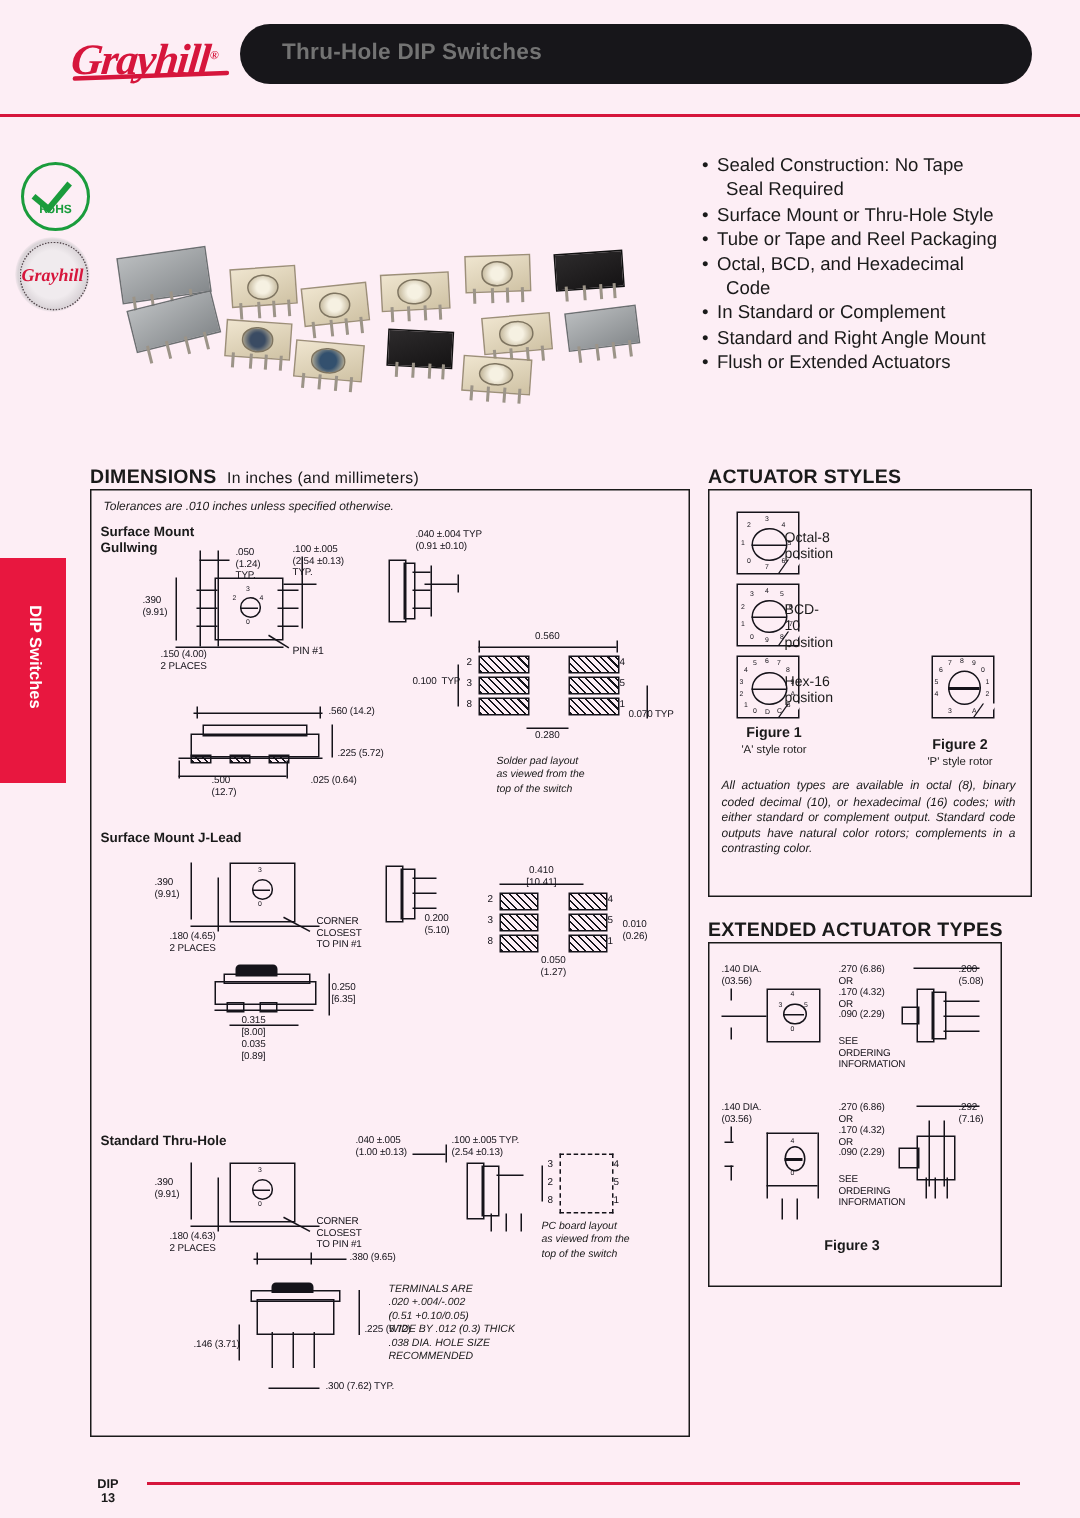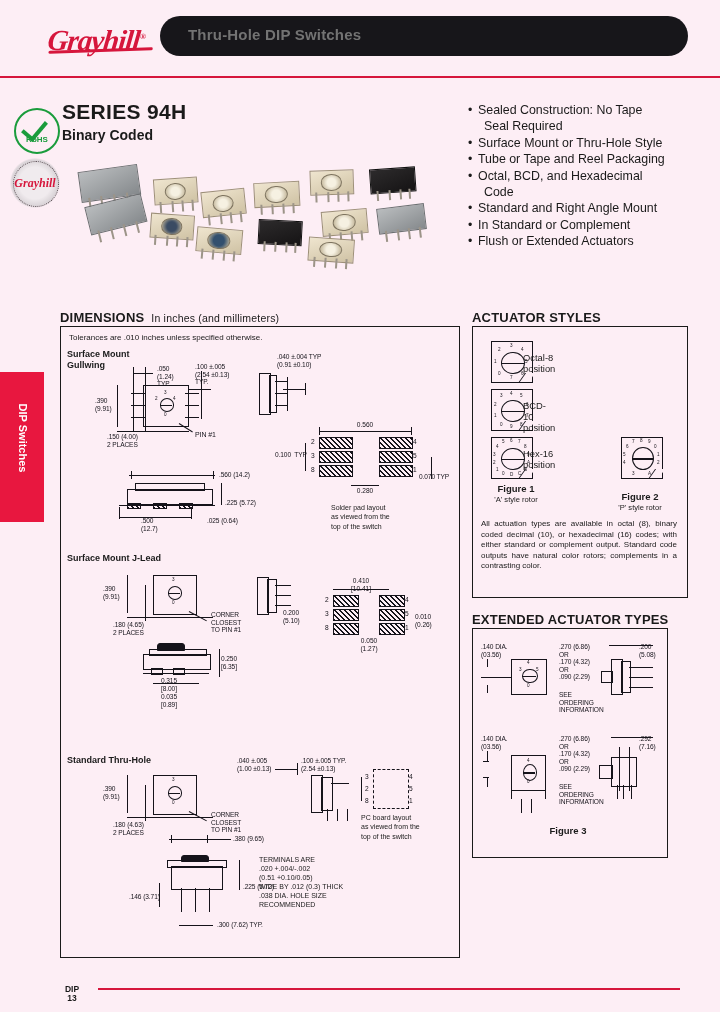--- a/index.html
+++ b/index.html
@@ -82,21 +82,21 @@
 
   
   .box{position:absolute;border:1.4px solid #1a1a1a;background:#fdeef5;}
 
   
   .dim{position:absolute;font-size:6.6px;line-height:7.6px;letter-spacing:-.1px;
        white-space:pre;color:#15131a;}
   .dimc{position:absolute;font-size:6.6px;line-height:7.6px;text-align:center;color:#15131a;}
   .lbl{position:absolute;font-size:9px;font-weight:bold;}
   .lbl2{position:absolute;font-size:8px;font-weight:bold;text-align:center;}
-  .note{position:absolute;font-size:7.6px;line-height:9.4px;}
+  .note{position:absolute;font-size:7.6px;line-height:9.4px;font-style:italic;}
   .ln{position:absolute;background:#15131a;}
   .lnh{height:1px;}
   .lnv{width:1px;}
   .rect{position:absolute;border:1.2px solid #15131a;}
   .rectd{position:absolute;border:1.2px dashed #15131a;}
 
   
   .rotor{position:absolute;border:1.2px solid #15131a;background:#fdeef5;}
   .rotor .knob{position:absolute;left:22%;top:24%;width:56%;height:52%;border-radius:50%;
                background:#fdeef5;border:1.3px solid #15131a;}
@@ -142,24 +142,20 @@
 
   <div class="rohs">
     <div class="chk"></div>
     <div class="lbl">RoHS</div>
   </div>
   <div class="cert">
     <div class="ring"></div>
     <div class="txt">Grayhill</div>
   </div>
 
-  <div class="series">
-    <div class="s1">SERIES 94H</div>
-    <div class="s2">Binary Coded</div>
-  </div>
 
   <div class="photos">
     <div class="sw grey" style="left:2px;top:10px;width:58px;height:40px;transform:rotate(-8deg);">
       <div class="body"></div>
       <div class="pins">
           <i style="left:6%"></i>
           <i style="left:30%"></i>
           <i style="left:56%"></i>
           <i style="left:82%"></i>
         </div>
@@ -283,22 +279,22 @@
   </div>
 
   <div class="features">
     <ul>
       <li>Sealed Construction: No Tape</li>
       <li class="cont">Seal Required</li>
       <li>Surface Mount or Thru-Hole Style</li>
       <li>Tube or Tape and Reel Packaging</li>
       <li>Octal, BCD, and Hexadecimal</li>
       <li class="cont">Code</li>
+      <li>In Standard or Complement</li>
       <li>Standard and Right Angle Mount</li>
-      <li>In Standard or Complement</li>
       <li>Flush or Extended Actuators</li>
     </ul>
   </div>
 
   <div class="sechead" style="left:60px;top:310px;">
     <span>DIMENSIONS</span><span class="sub">In inches (and millimeters)</span>
   </div>
 
   <div class="box" style="left:60px;top:326px;width:398px;height:630px;">
 

